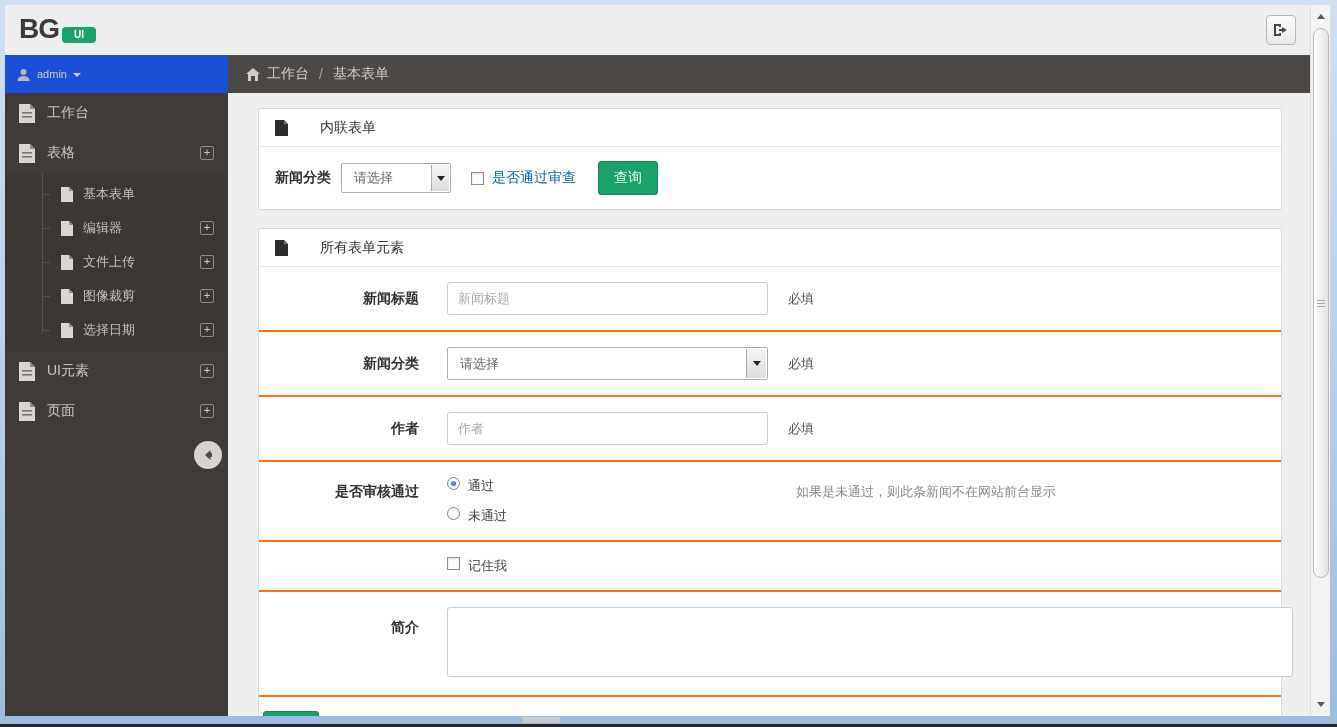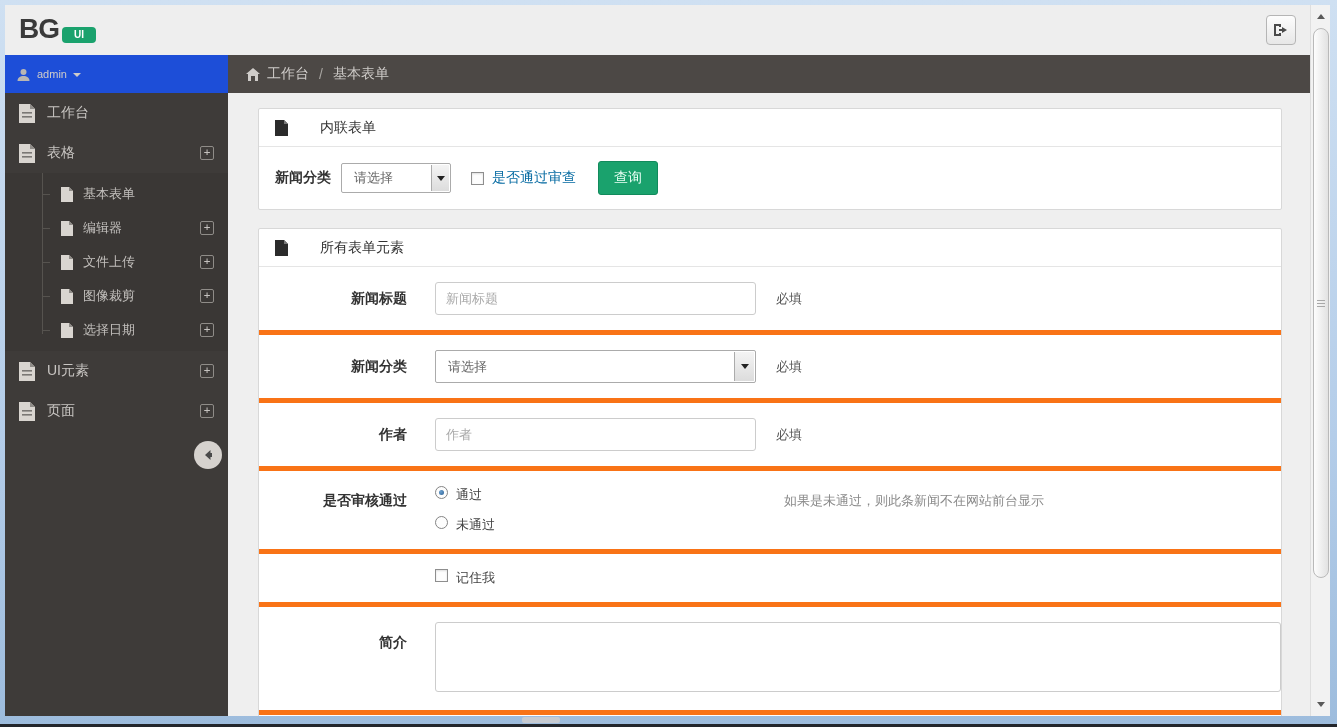--- a/index.html
+++ b/index.html
@@ -60,21 +60,21 @@
   .cb { width:13px; height:13px; border:1px solid #8e8e8e; background:#fdfdfd; box-shadow:inset 0 1px 2px #ddd; flex:none; }
   .radio { width:13px; height:13px; border:1px solid #848484; border-radius:50%; background:#fdfdfd; flex:none; position:relative; }
   .radio.checked:after { content:""; position:absolute; left:3px; top:3px; width:5px; height:5px; border-radius:50%;
     background:radial-gradient(circle at 35% 35%, #6aa0cf, #2c5f93); }
   .btn-green { background:#1aa26d; border:1px solid #128a5c; color:#eafff5; font-size:14px; border-radius:3px;
     padding:7px 15px; cursor:pointer; font-family:inherit; }
   .txt-input { height:33px; border:1px solid #ccc; border-radius:3px; width:321px; padding:0 10px; font-size:13px;
     color:#333; font-family:inherit; background:#fff; }
   .txt-input::placeholder { color:#aaa; }
   
-  .form-row { display:flex; align-items:center; border-bottom:5px solid #f97316; padding:15px 0; }
+  .form-row { display:flex; align-items:center; border-bottom:2px solid #f97316; padding:15px 12px; }
   .form-row:last-child { border-bottom:none; }
   .flabel { width:176px; flex:none; text-align:right; padding-right:28px; font-weight:bold; font-size:14px; color:#333; }
   .control { width:321px; flex:none; }
   .hint { margin-left:20px; color:#555; font-size:13px; }
   .help { margin-left:28px; color:#8a8a8a; font-size:13px; }
   .sel-wide { height:33px; width:321px; padding-right:26px; }
   .sel-wide .sel-btn { width:20px; }
   .opt-line { display:flex; color:#444; font-size:13px; }
   .opt-line + .opt-line { margin-top:12px; }
   .opt-line .opt-label { margin-left:8px; }

